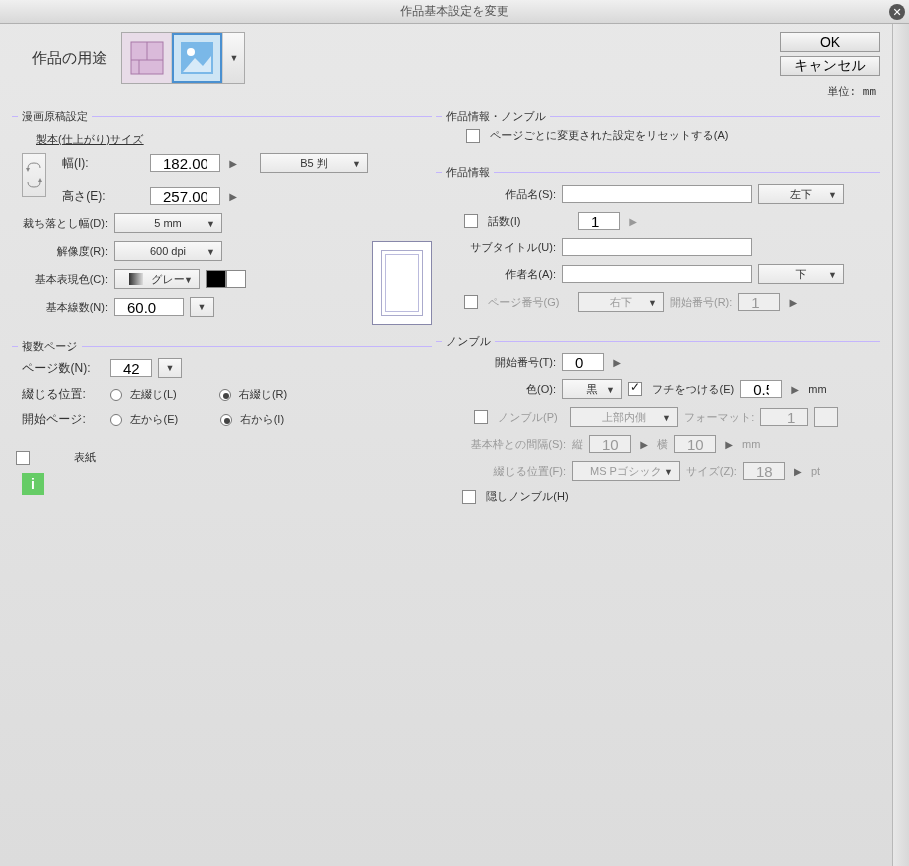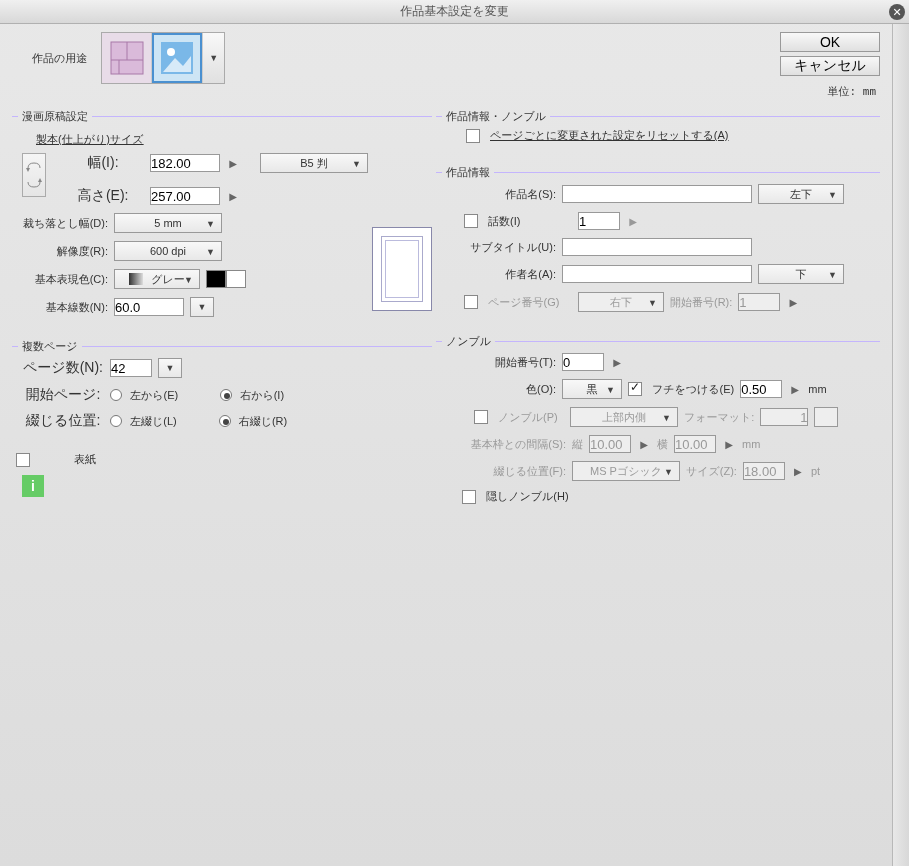--- a/index.html
+++ b/index.html
@@ -52,21 +52,21 @@
       justify-content: space-between;
       align-items: flex-start;
       margin-bottom: 10px;
     }
     .purpose-row {
       display: flex;
       align-items: center;
       gap: 14px;
       margin-left: 20px;
     }
-    .purpose-label { font-size: 11px; }
+    .purpose-label { font-size: 15px; }
     .purpose-icons {
       display: flex;
       border: 1px solid #aaa;
       background: #f8f8f8;
     }
     .purpose-icon {
       width: 50px;
       height: 50px;
       display: flex;
       align-items: center;
@@ -127,30 +127,30 @@
     }
     .subgroup-label { font-size: 11px; margin: 4px 0 6px 14px; text-decoration: underline; }
     .form-row {
       display: flex;
       align-items: center;
       margin-bottom: 8px;
       gap: 6px;
     }
     .row-label {
       width: 82px;
-      text-align: center;
-      font-size: 14px;
+      text-align: left;
+      font-size: 12px;
     }
     .row-label-wide { width: 86px; text-align: right; font-size: 11px; }
     input[type="text"] {
       height: 18px;
       border: 1px solid #999;
       background: #fff;
-      padding: 0 0;
-      font-size: 13px;
+      padding: 0 12px;
+      font-size: 15px;
     }
     .input-num { width: 70px; text-align: left; }
     .input-num-sm { width: 42px; text-align: left; }
     .input-text-long { width: 190px; }
     .play-btn {
       width: 14px;
       height: 16px;
       display: inline-flex;
       align-items: center;
       justify-content: center;
@@ -346,21 +346,21 @@
                   <span class="arrow-down">▼</span>
                 </div>
               </div>
               <div class="form-row">
                 <span class="row-label">高さ(E):</span>
                 <input type="text" class="input-num" value="257.00" style="">
                 <span class="play-btn">▶</span>
               </div>
             </div>
           </div>
-          <div style="display:flex;gap:22px;align-items:center;">
+          <div style="display:flex;gap:22px;align-items:flex-end;">
             <div style="flex:1;">
               <div class="form-row">
                 <span class="row-label-wide">裁ち落とし幅(D):</span>
                 <div class="select select-wide">
                   <span>5 mm</span>
                     <span class="arrow-down">▼</span>
                 </div>
               </div>
               <div class="form-row">
                 <span class="row-label-wide">解像度(R):</span>
@@ -408,58 +408,58 @@
         <fieldset>
           <legend>複数ページ</legend>
           <div class="form-row">
             <span class="row-label">ページ数(N):</span>
             <input type="text" class="input-num-sm" value="42" style="">
             <div class="select select-xs">
                 <span class="arrow-down">▼</span>
               </div>
           </div>
           <div class="form-row">
+            <span class="row-label">綴じる位置:</span>
+            <span class="inline">
+                <span class="radio"></span>
+                <span>左綴じ(L)</span>
+              </span>
+            <span style="width:30px"></span>
+            <span class="inline">
+                <span class="radio selected"></span>
+                <span>右綴じ(R)</span>
+              </span>
+          </div>
+          <div class="form-row">
             <span class="row-label">開始ページ:</span>
             <span class="inline">
                 <span class="radio"></span>
                 <span>左から(E)</span>
               </span>
             <span style="width:30px"></span>
             <span class="inline">
                 <span class="radio selected"></span>
                 <span>右から(I)</span>
               </span>
           </div>
-          <div class="form-row">
-            <span class="row-label">綴じる位置:</span>
-            <span class="inline">
-                <span class="radio"></span>
-                <span>左綴じ(L)</span>
-              </span>
-            <span style="width:30px"></span>
-            <span class="inline">
-                <span class="radio selected"></span>
-                <span>右綴じ(R)</span>
-              </span>
-          </div>
         </fieldset>
 
         <div class="form-row" style="margin-left:4px;gap:40px;">
           <span class="checkbox"></span>
           <span>表紙</span>
         </div>
         <div style="margin-left:10px;display:flex;">
           <span class="info-icon">i</span>
         </div>
       </div>
 
       <div class="col-right">
         <fieldset>
           <legend>作品情報・ノンブル</legend>
-          <div class="form-row" style="margin-left:20px;text-decoration:underline;">
+          <div class="form-row" style="margin-left:20px;">
             <span class="checkbox"></span>
             <span>ページごとに変更された設定をリセットする(A)</span>
           </div>
         </fieldset>
 
         <fieldset>
           <legend>作品情報</legend>
           <div class="form-row">
             <span style="width:110px;text-align:right">作品名(S):</span>
             <input type="text" class="input-text-long" style="">

